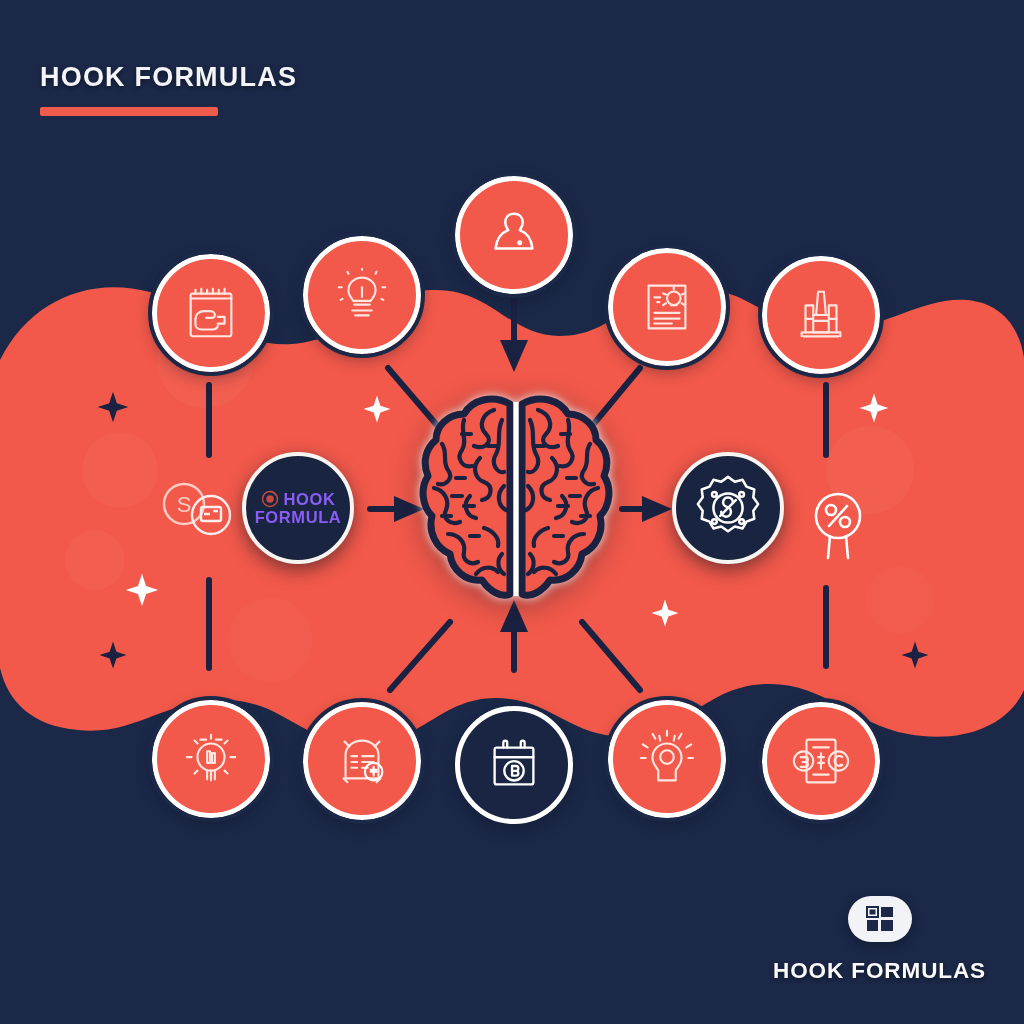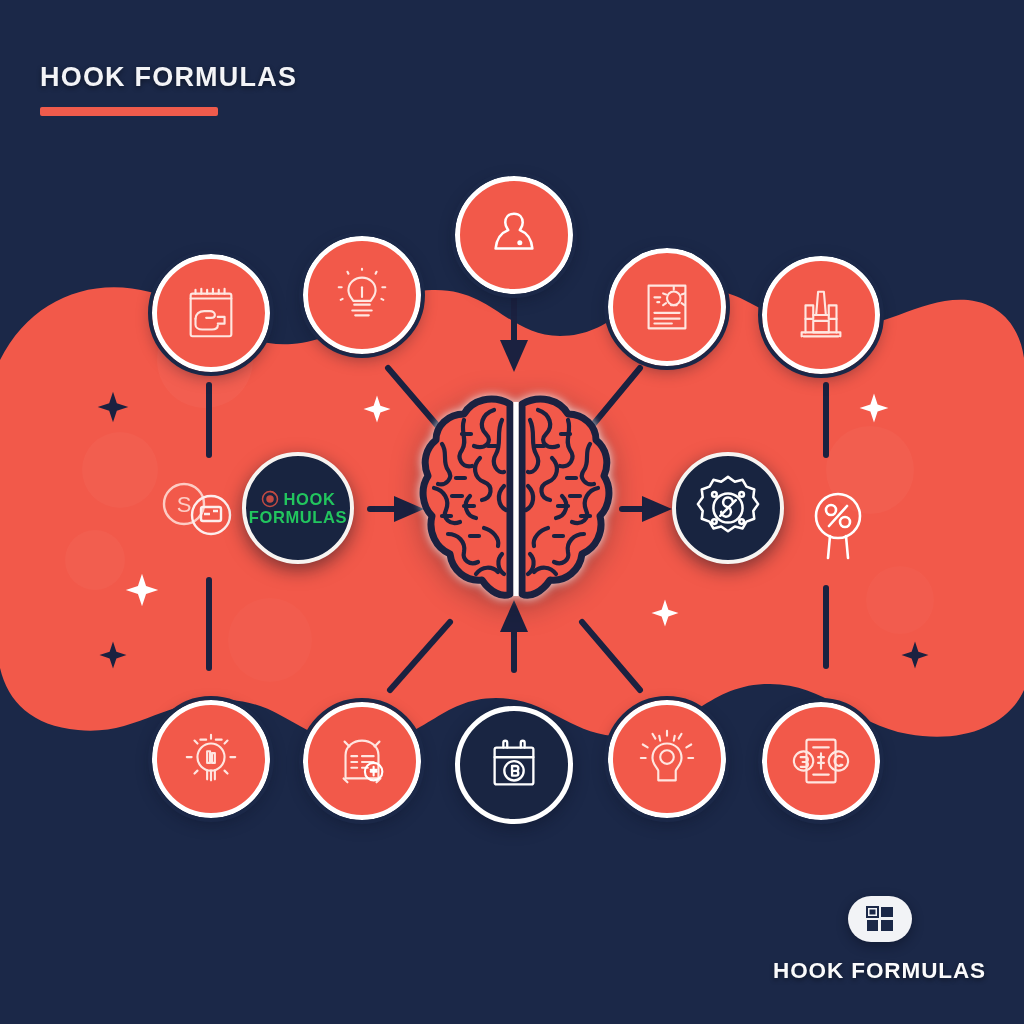--- a/index.html
+++ b/index.html
@@ -101,21 +101,21 @@
     flex-direction: column;
     align-items: center;
     line-height: 1.12;
   }
   #hub-badge .row1 {
     display: flex;
     align-items: center;
     gap: 5px;
   }
   #hub-badge .txt {
-    color: #22c55e;
+    color: #8b5cf6;
     font-size: 16.5px;
     font-weight: bold;
     letter-spacing: .6px;
   }
 
   
   #brain {
     position: absolute;
     left: 418px;
     top: 388px;
@@ -421,21 +421,21 @@
   <div id="hub-badge">
     <div class="lines">
       <div class="row1">
         <svg width="18" height="18" viewBox="0 0 24 24">
           <circle cx="12" cy="12" r="10" fill="none" stroke="#c24a42" stroke-width="2"></circle>
           <circle cx="12" cy="12" r="5" fill="#c24a42"></circle>
           <path d="M12 2 a10 10 0 0 1 8 5" fill="none" stroke="#c24a42" stroke-width="2"></path>
         </svg>
         <span class="txt">HOOK</span>
       </div>
-      <div class="txt">FORMULAS</div>
+      <div class="txt">FORMULA</div>
     </div>
   </div>
 
   <svg id="brain" viewBox="0 0 196 228">
 
     <path d="M92 16
       C 74 6, 54 12, 46 26
       C 30 26, 18 38, 18 52
       C 8 60, 4 74, 10 88
       C 2 100, 4 118, 14 128

